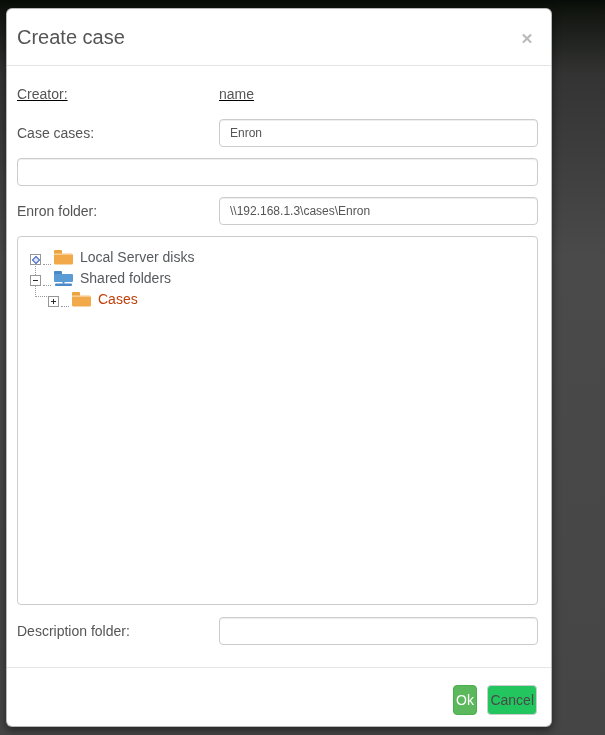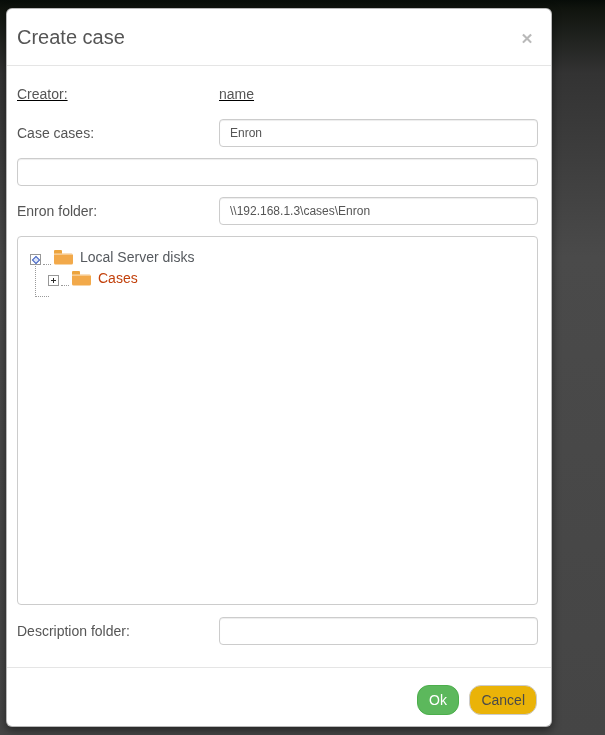--- a/index.html
+++ b/index.html
@@ -118,28 +118,28 @@
   .connector.elbow { left: 18px; top: 59px; width: 13px; height: 1px; border-top: 1px dotted #9a9a9a; }
   
   .modal-footer {
     flex: 0 0 auto;
     border-top: 1px solid #e5e5e5;
     padding: 17px 14px 11px 14px;
     text-align: right;
   }
   .btn {
     display: inline-block;
-    padding: 5px 11px;
+    padding: 5px 2px;
     font-size: 14px; line-height: 18px;
-    border-radius: 12px;
+    border-radius: 4px;
     font-family: "Liberation Sans", sans-serif;
     cursor: pointer;
   }
   .btn-ok { background: #5cb85c; border: 1px solid #4cae4c; color: #ffffff; }
-  .btn-cancel { background: #eab308; border: 1px solid #cccccc; color: #4a4a4a; margin-left: 6px; }
+  .btn-cancel { background: #22c55e; border: 1px solid #cccccc; color: #4a4a4a; margin-left: 6px; }
 </style>
 </head>
 <body>
 
 <div class="backdrop">
   <div class="modal">
 
     <div class="modal-header">
       <h2 class="modal-title">Create case</h2>
       <button class="close-btn">
@@ -178,20 +178,33 @@
           <span class="tree-icon">
             <svg width="20" height="15" viewBox="0 0 20 15">
               <rect x="0" y="0" width="8" height="5" rx="1" fill="#eca43e"></rect>
               <rect x="0" y="3.5" width="19" height="11" rx="1.5" fill="#f2a94a"></rect>
               <rect x="0" y="3.5" width="19" height="1.2" fill="#ffffff" opacity="0.55"></rect>
             </svg>
           </span>
           <span class="label">Local Server disks</span>
         </div>
 
+        <div class="tree-row indent-0">
+          <span class="expander minus"></span>
+          <i class="hdots"></i>
+          <span class="tree-icon">
+            <svg width="20" height="15" viewBox="0 0 20 15">
+              <rect x="0" y="0" width="8" height="5" rx="1" fill="#4c88c8"></rect>
+              <rect x="0" y="3" width="19" height="8" rx="1" fill="#5b9bd5"></rect>
+              <rect x="8.5" y="11" width="2" height="1.6" fill="#4c88c8"></rect>
+              <rect x="1" y="12.4" width="17" height="2.6" rx="1" fill="#4c88c8"></rect>
+            </svg>
+          </span>
+          <span class="label">Shared folders</span>
+        </div>
 
         <div class="tree-row indent-1 selected">
           <span class="expander plus"></span>
           <i class="hdots"></i>
           <span class="tree-icon">
             <svg width="20" height="15" viewBox="0 0 20 15">
               <rect x="0" y="0" width="8" height="5" rx="1" fill="#eca43e"></rect>
               <rect x="0" y="3.5" width="19" height="11" rx="1.5" fill="#f2a94a"></rect>
               <rect x="0" y="3.5" width="19" height="1.2" fill="#ffffff" opacity="0.55"></rect>
             </svg>

